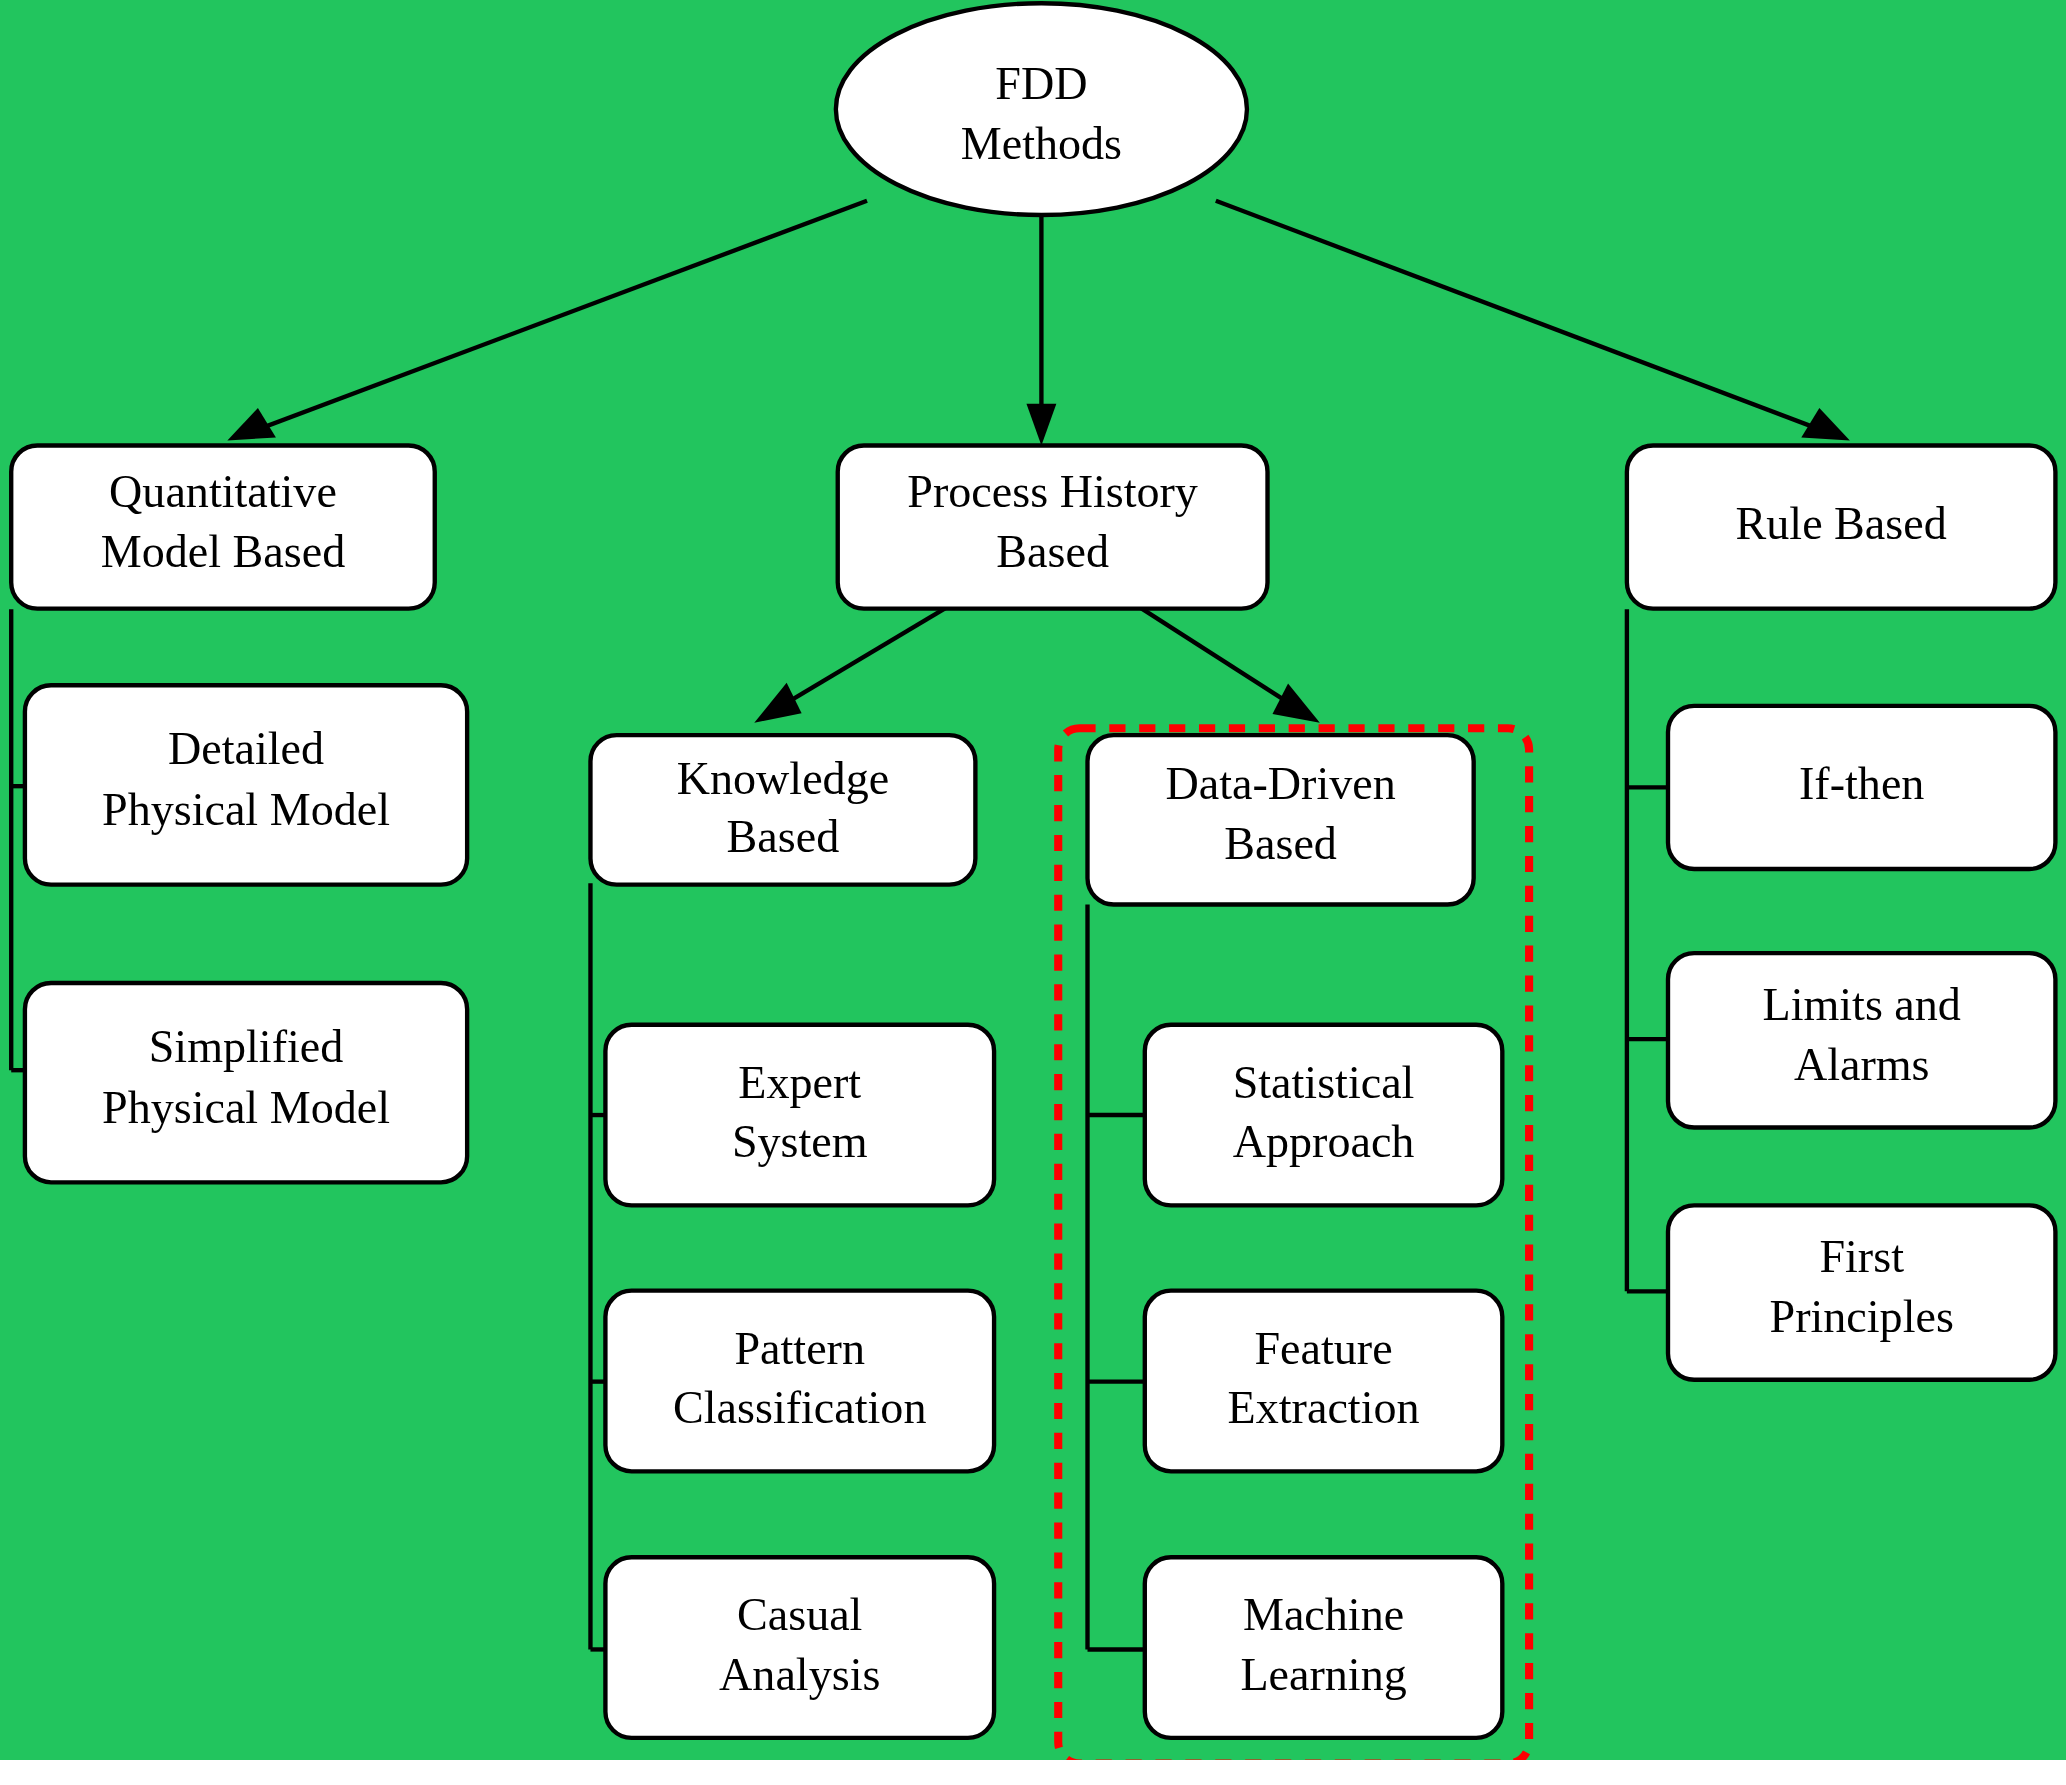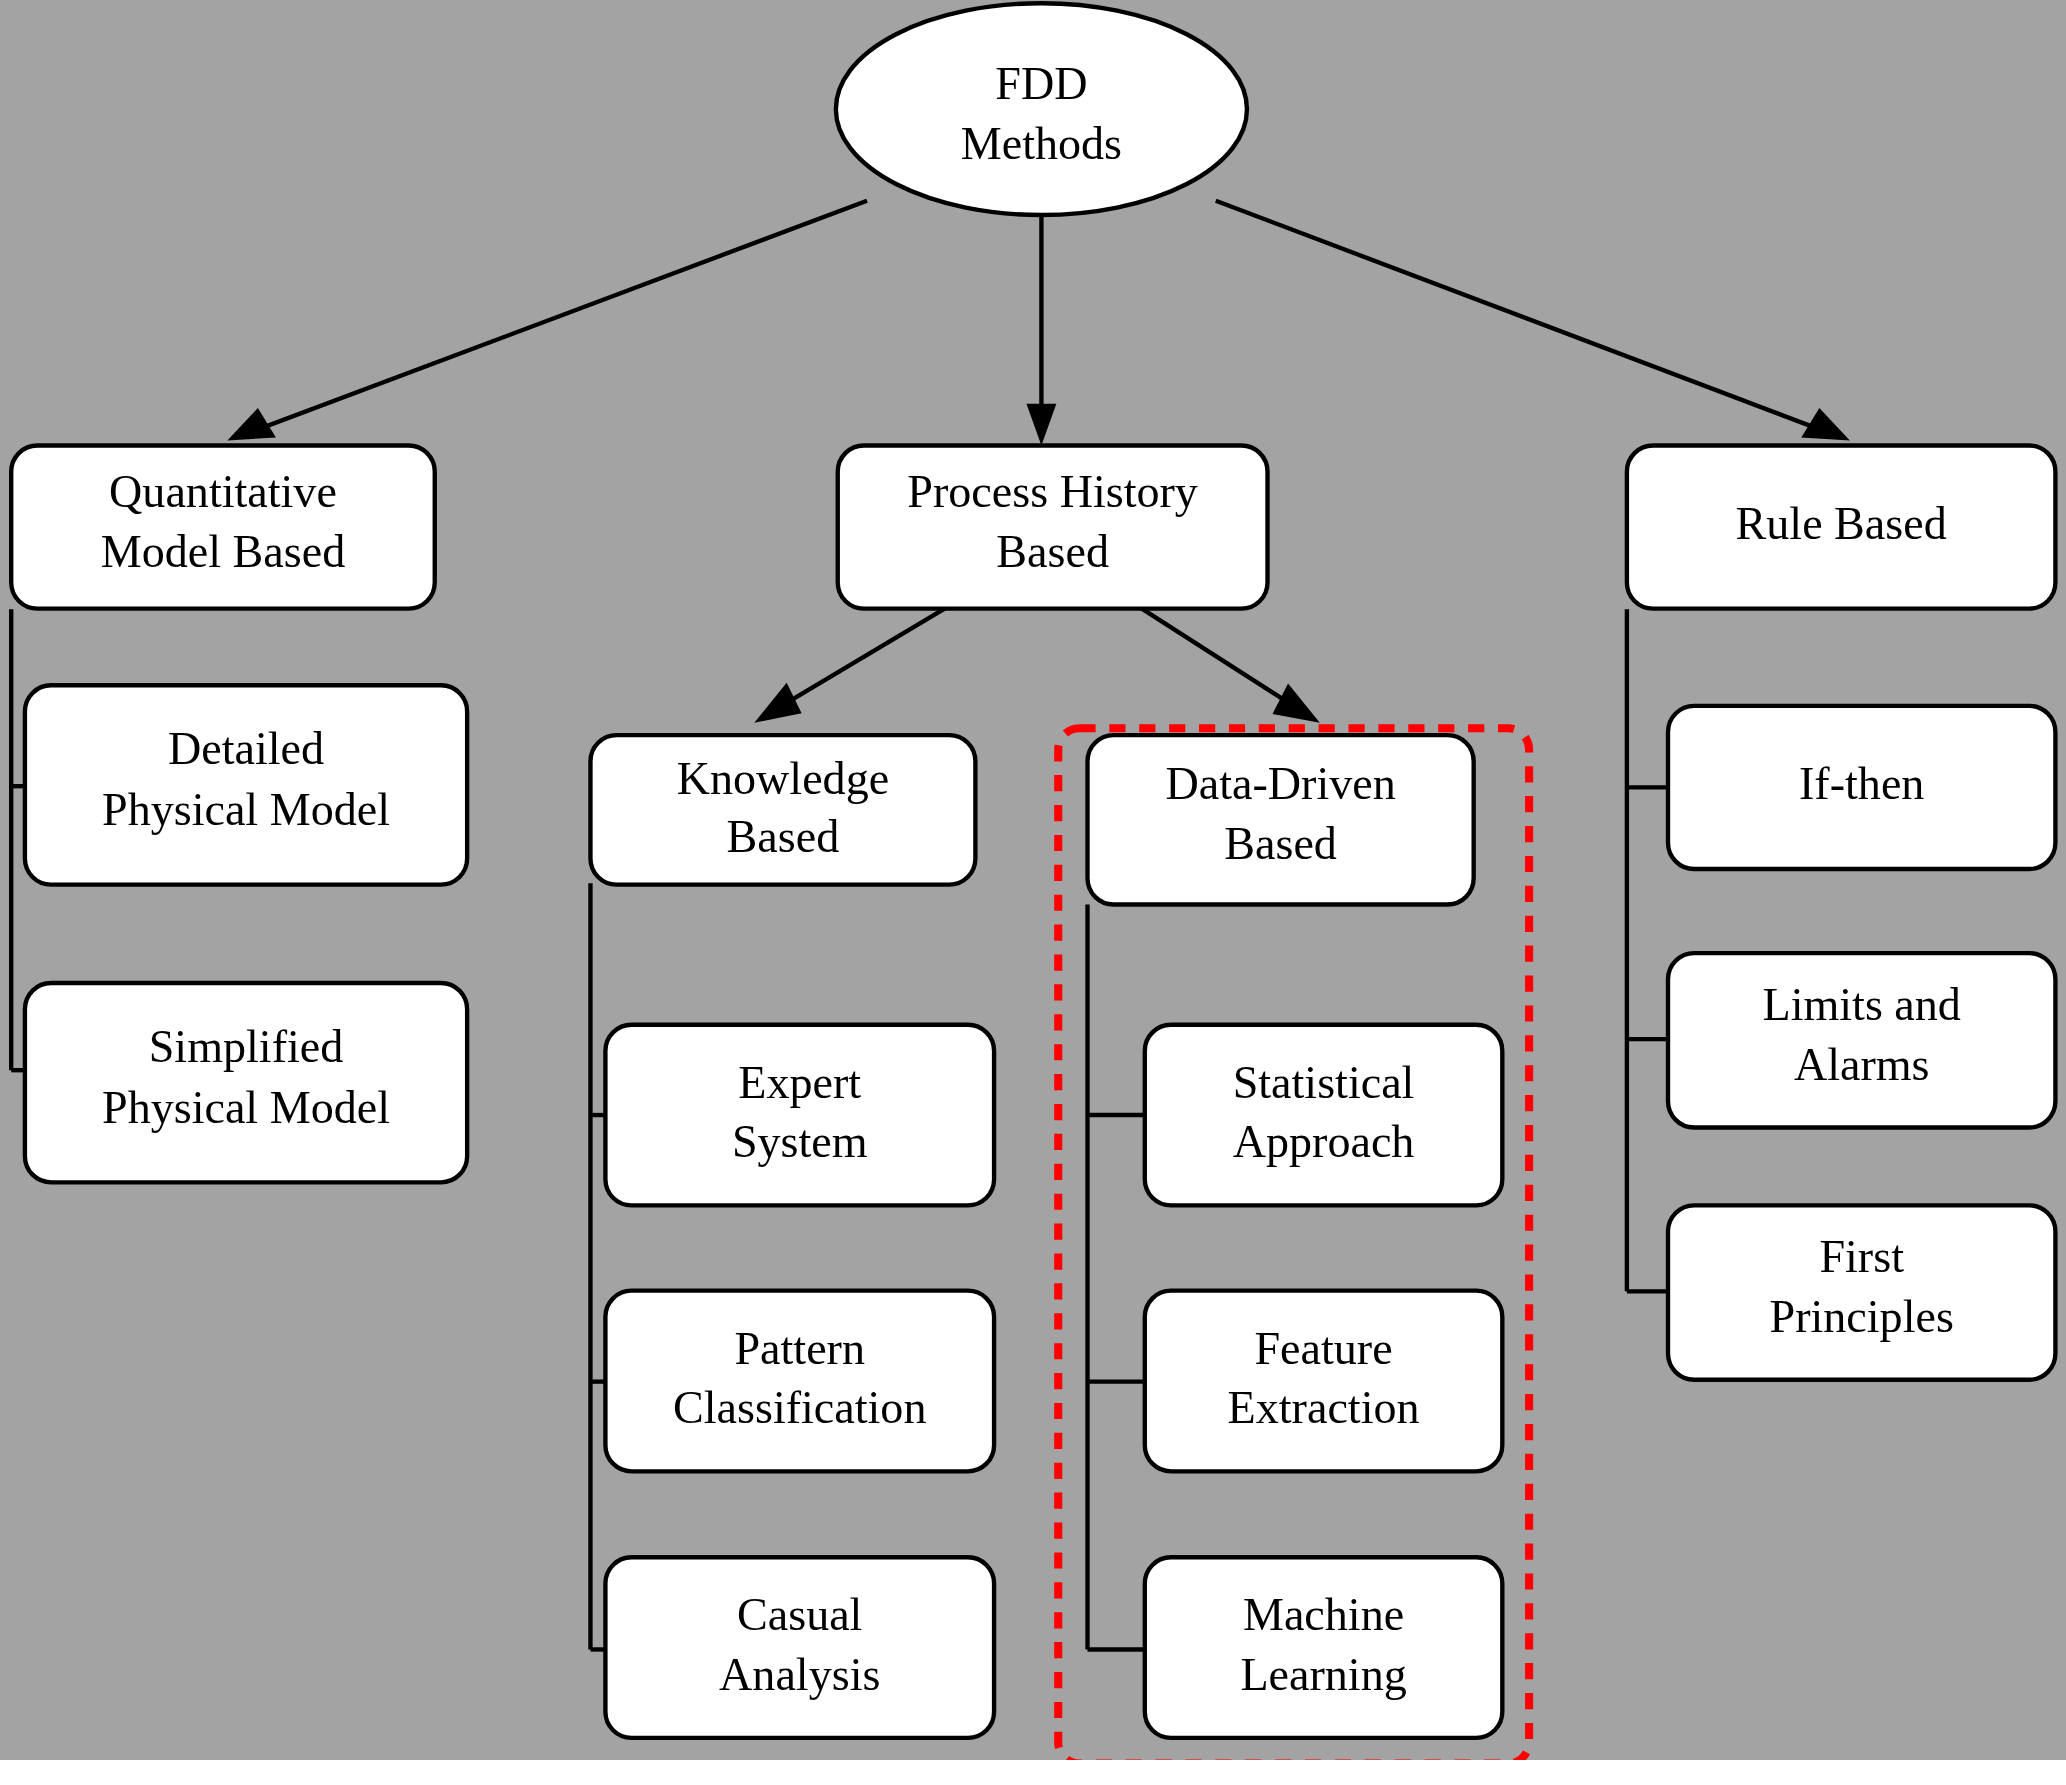--- a/index.html
+++ b/index.html
@@ -7,21 +7,21 @@
     padding: 0;
     background: #ffffff;
   }
   body {
     font-family: "Liberation Serif", "DejaVu Serif", serif;
   }
   #diagram-root {
     position: relative;
     width: 2066px;
     height: 1760px;
-    background: #a3a3a3;
+    background: #22c55e;
     overflow: hidden;
   }
   svg#diagram-canvas {
     position: absolute;
     top: 0;
     left: 0;
     width: 2066px;
     height: 1786px;
     display: block;
   }

